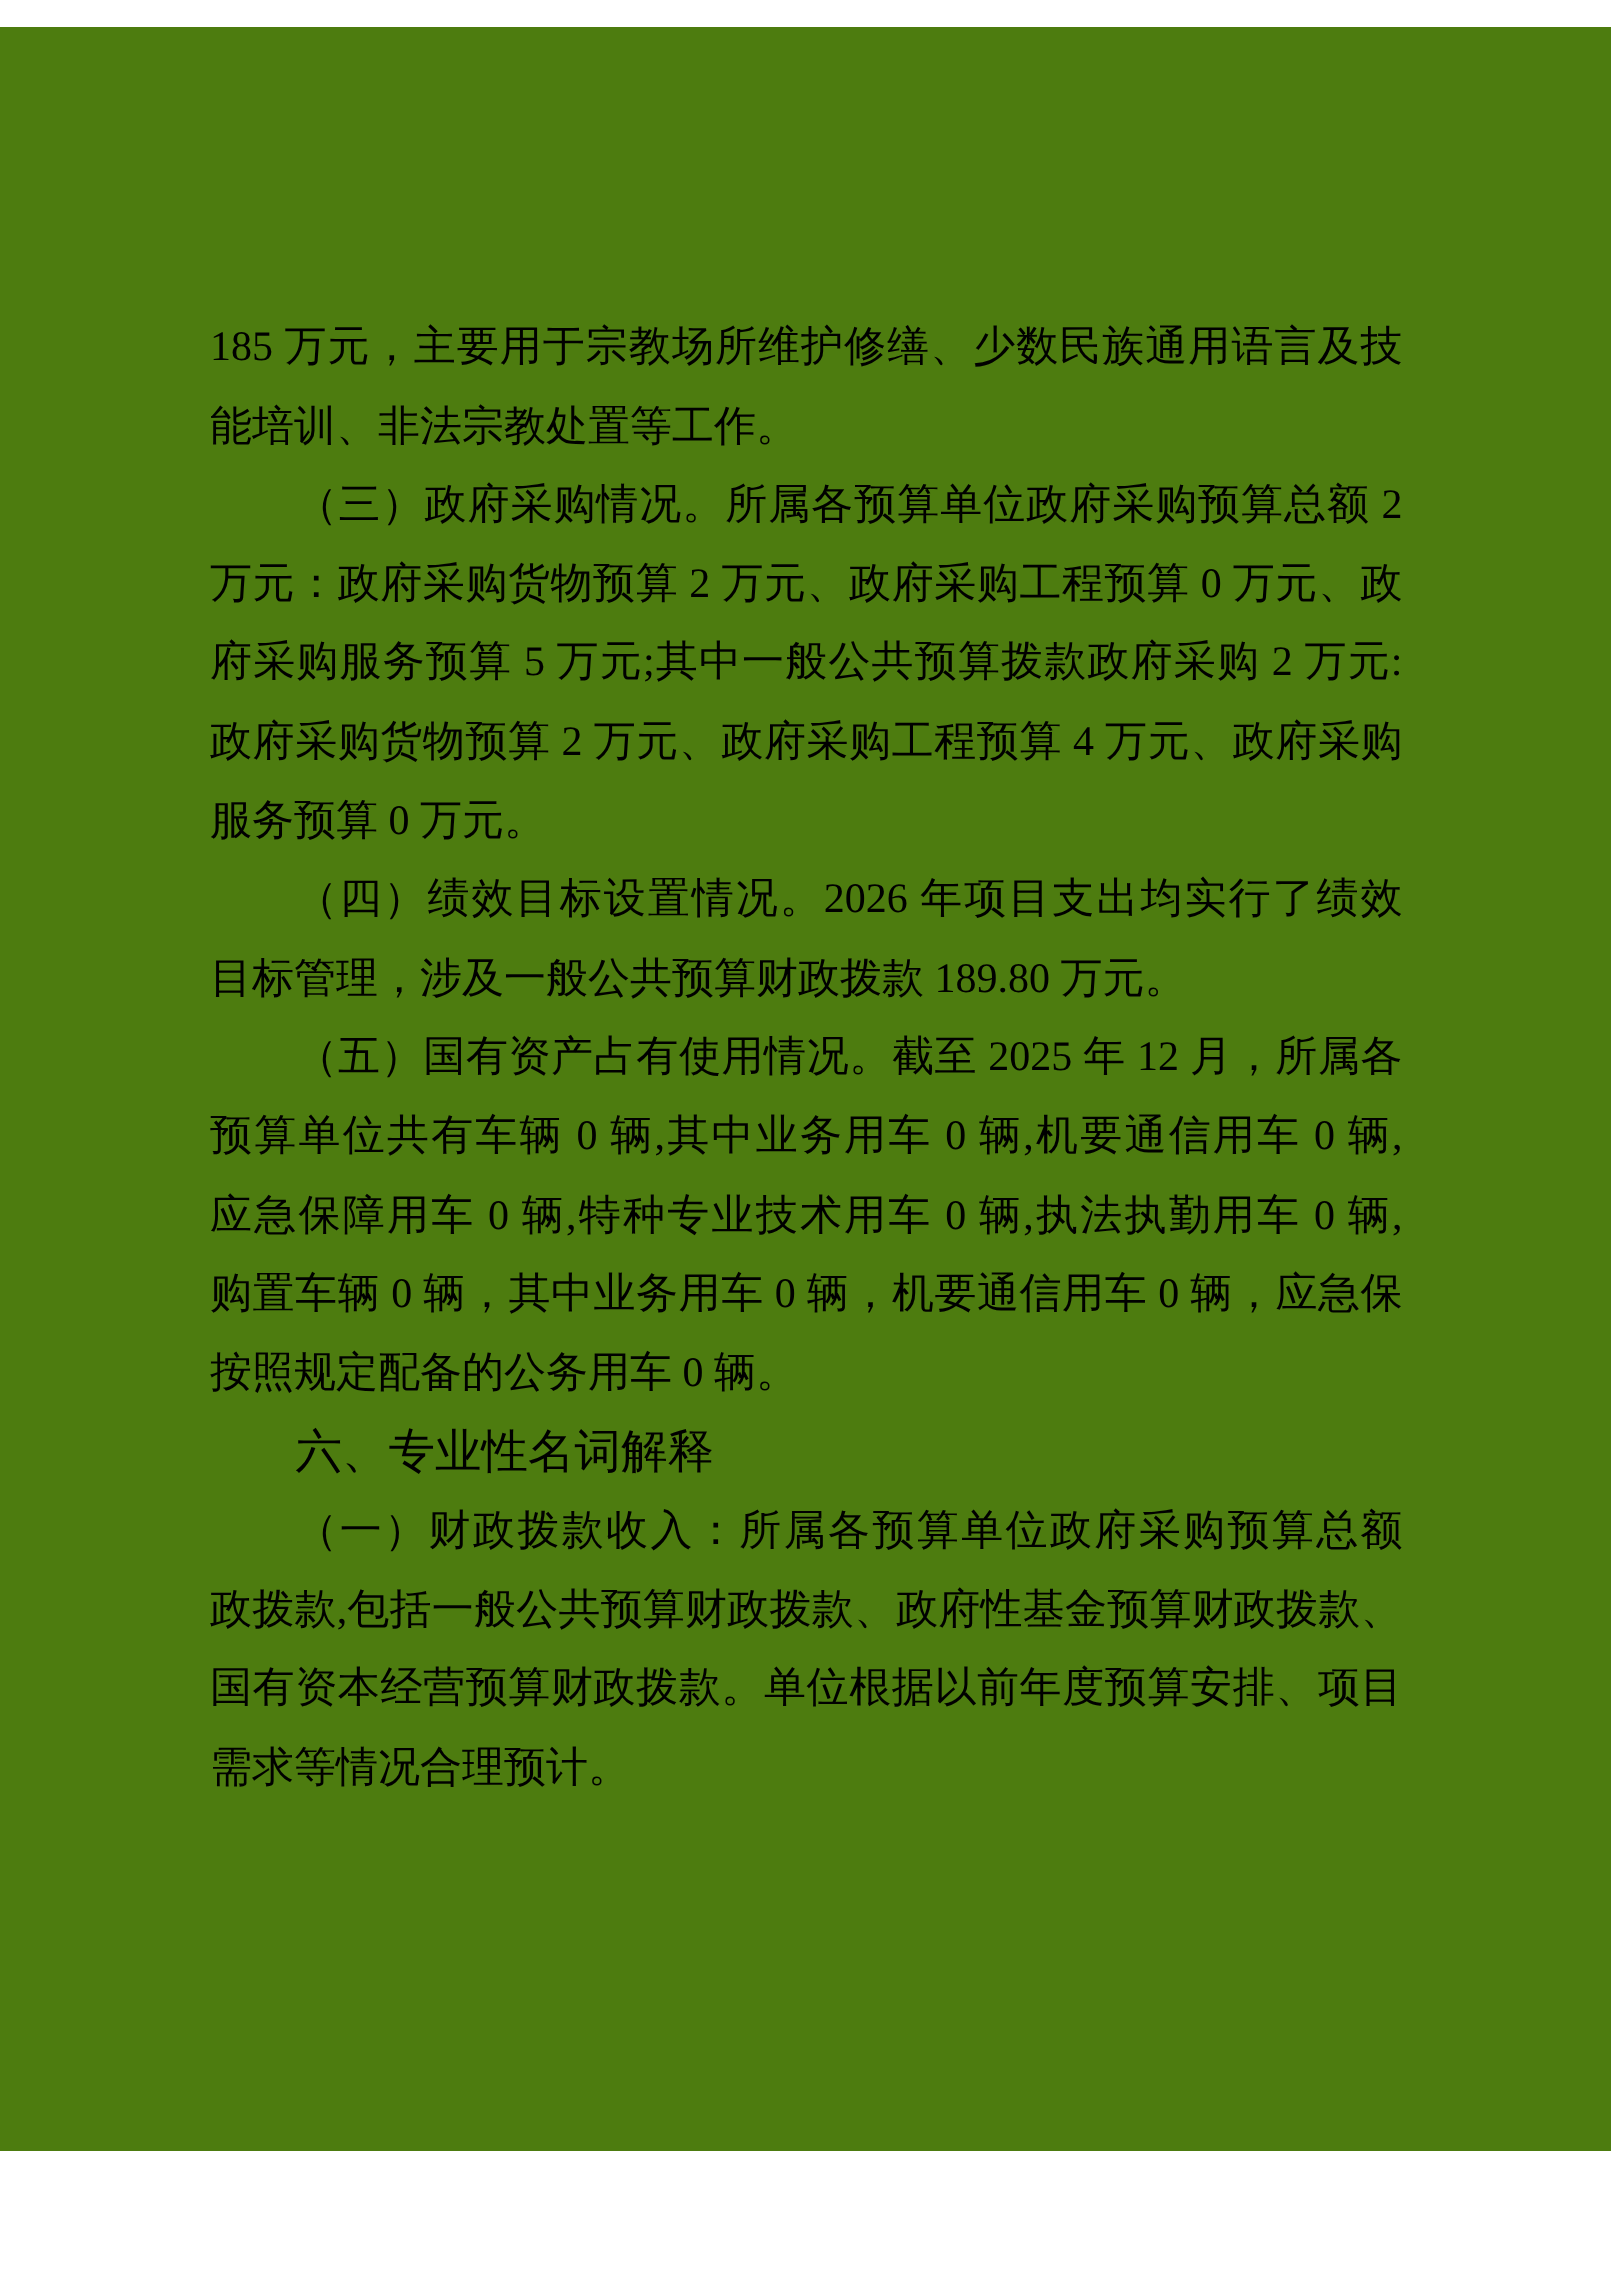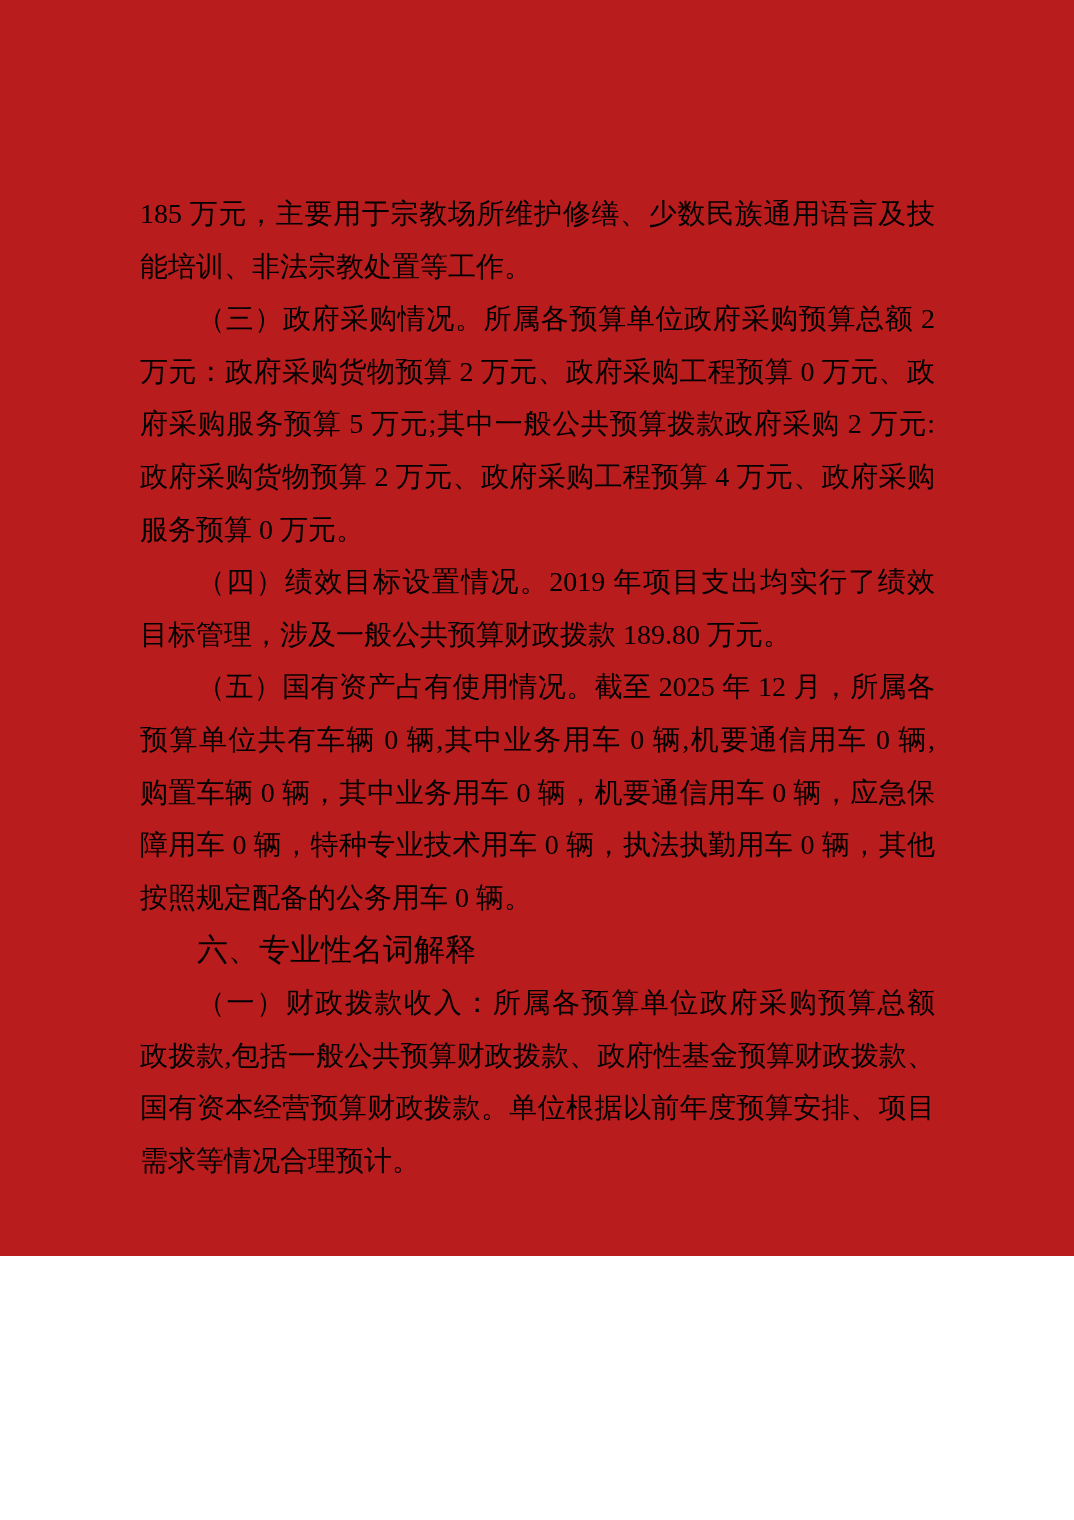--- a/index.html
+++ b/index.html
@@ -3,23 +3,24 @@
 <meta charset="utf-8">
 <style>
   html, body {
     margin: 0;
     padding: 0;
     background: #ffffff;
   }
   .page {
     position: relative;
     width: 1074px;
-    height: 1256px;
-    background: #b91c1c;
+    height: 1416px;
+    background: #4d7c0f;
     overflow: hidden;
+    margin-top: 18px;
   }
   .content {
     position: absolute;
     left: 140px;
     top: 188px;
     width: 795px;
   }
   .line {
     font-family: "Liberation Serif", "DejaVu Serif", serif;
     font-size: 28px;
@@ -52,26 +53,26 @@
 
 <div class="page">
   <div class="content" id="doc-content" style="color: rgb(0, 0, 0);">
       <div class="line just"><span class="seg-reg">185 万元，主要用于宗教场所维护修缮、少数民族通用语言及技</span></div>
       <div class="line"><span class="seg-reg">能培训、非法宗教处置等工作。</span></div>
       <div class="line indent just"><span class="seg-bold">（三）政府采购情况。</span><span class="seg-reg">所属各预算单位政府采购预算总额 2</span></div>
       <div class="line just"><span class="seg-reg">万元：政府采购货物预算 2 万元、政府采购工程预算 0 万元、政</span></div>
       <div class="line just"><span class="seg-reg">府采购服务预算 5 万元;其中一般公共预算拨款政府采购 2 万元:</span></div>
       <div class="line just"><span class="seg-reg">政府采购货物预算 2 万元、政府采购工程预算 4 万元、政府采购</span></div>
       <div class="line"><span class="seg-reg">服务预算 0 万元。</span></div>
-      <div class="line indent just"><span class="seg-bold">（四）绩效目标设置情况。</span><span class="seg-reg">2019 年项目支出均实行了绩效</span></div>
+      <div class="line indent just"><span class="seg-bold">（四）绩效目标设置情况。</span><span class="seg-reg">2026 年项目支出均实行了绩效</span></div>
       <div class="line"><span class="seg-reg">目标管理，涉及一般公共预算财政拨款 189.80 万元。</span></div>
       <div class="line indent just"><span class="seg-bold">（五）国有资产占有使用情况。</span><span class="seg-reg">截至 2025 年 12 月，所属各</span></div>
       <div class="line just"><span class="seg-reg">预算单位共有车辆 0 辆,其中业务用车 0 辆,机要通信用车 0 辆,</span></div>
+      <div class="line just"><span class="seg-reg">应急保障用车 0 辆,特种专业技术用车 0 辆,执法执勤用车 0 辆,</span></div>
       <div class="line just"><span class="seg-reg">购置车辆 0 辆，其中业务用车 0 辆，机要通信用车 0 辆，应急保</span></div>
-      <div class="line just"><span class="seg-reg">障用车 0 辆，特种专业技术用车 0 辆，执法执勤用车 0 辆，其他</span></div>
       <div class="line"><span class="seg-reg">按照规定配备的公务用车 0 辆。</span></div>
       <div class="line indent heading"><span class="seg-bold">六、专业性名词解释</span></div>
       <div class="line indent just"><span class="seg-bold">（一）财政拨款收入：</span><span class="seg-reg">所属各预算单位政府采购预算总额</span></div>
       <div class="line just"><span class="seg-reg">政拨款,包括一般公共预算财政拨款、政府性基金预算财政拨款、</span></div>
       <div class="line just"><span class="seg-reg">国有资本经营预算财政拨款。单位根据以前年度预算安排、项目</span></div>
       <div class="line"><span class="seg-reg">需求等情况合理预计。</span></div>
     </div>
 </div>
 
 </body></html>

